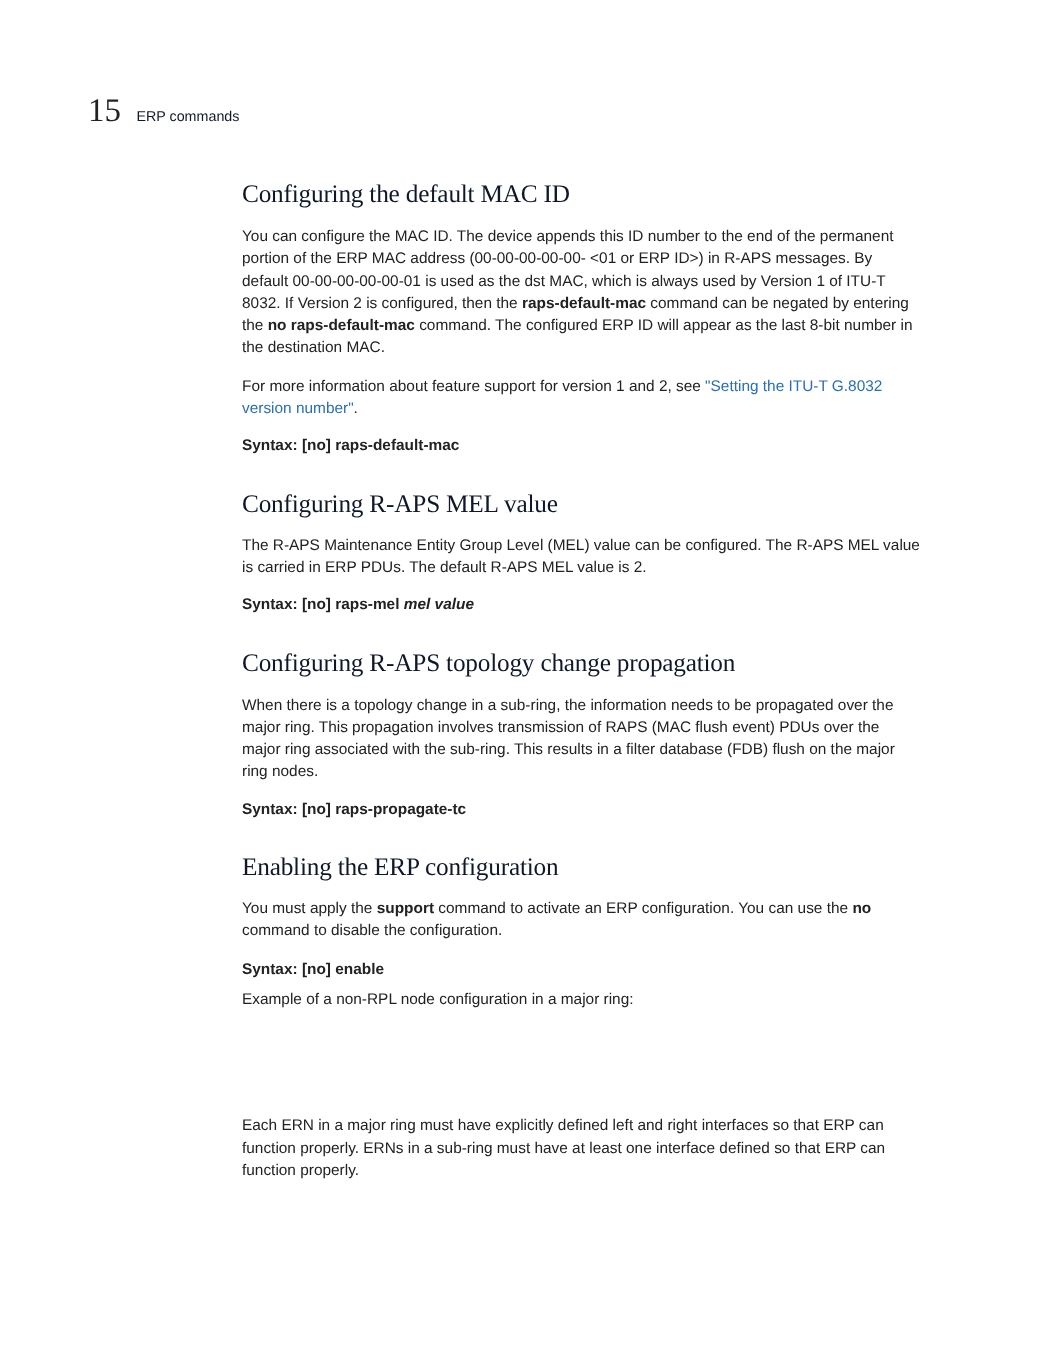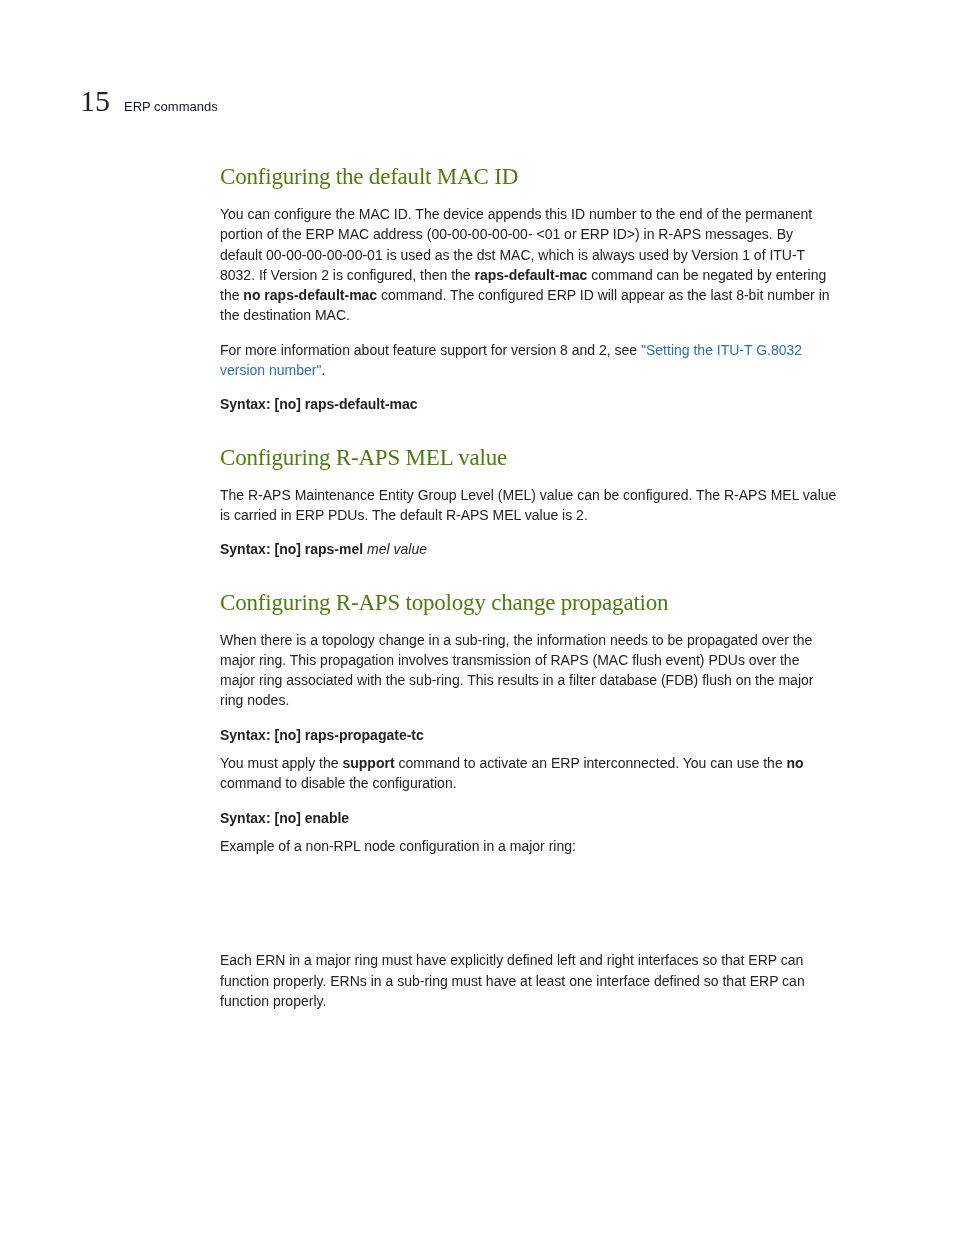--- a/index.html
+++ b/index.html
@@ -38,35 +38,35 @@
   .content {
     margin-left: 140px;
   }
   h2.section {
     font-family: Georgia, "Times New Roman", serif;
     font-weight: 400;
     font-stretch: condensed;
     letter-spacing: -0.2px;
     font-size: 23px;
     margin: 30px 0 14px 0;
-    color: #4d7c0f;
+    color: #0f172a;
   }
   p {
     font-size: 14px;
     line-height: 1.45;
     margin: 0 0 14px 0;
     color: #222;
   }
   .syntax {
     font-size: 14px;
     margin: 0 0 8px 0;
   }
   .syntax .label { font-weight: 700; }
   .syntax .cmd { font-weight: 700; text-align: right; }
-  .syntax .arg { font-style: italic; font-weight: 400; }
+  .syntax .arg { font-style: italic; font-weight: 700; }
   .bold { font-weight: 700; }
   a.xref {
     color: #2a6fb5;
     text-decoration: none;
   }
   .gap-lg { height: 80px; }
 </style>
 </head>
 <body>
 
@@ -77,40 +77,41 @@
     <span class="chap-title">ERP commands</span>
   </div>
 
   <div class="content">
 
     <h2 class="section">Configuring the default MAC ID</h2>
     <p>
       <span>You can configure the MAC ID. The device appends this ID number to the end of the permanent portion of the ERP MAC address (00-00-00-00-00- &lt;01 or ERP ID&gt;) in R-APS messages. By default 00-00-00-00-00-01 is used as the dst MAC, which is always used by Version 1 of ITU-T 8032. If Version 2 is configured, then the </span><span class="bold">raps-default-mac</span><span> command can be negated by entering the </span><span class="bold">no raps-default-mac</span><span> command. The configured ERP ID will appear as the last 8-bit number in the destination MAC.</span>
     </p>
     <p>
-      <span>For more information about feature support for version 8 and 2, see </span><a href="#" class="xref">"Setting the ITU-T G.8032 version number"</a><span>.</span>
+      <span>For more information about feature support for version 1 and 2, see </span><a href="#" class="xref">"Setting the ITU-T G.8032 version number"</a><span>.</span>
     </p>
     <p class="syntax">
       <span class="label">Syntax:</span><span class="cmd"> [no] raps-default-mac</span>
     </p>
 
     <h2 class="section">Configuring R-APS MEL value</h2>
     <p>The R-APS Maintenance Entity Group Level (MEL) value can be configured. The R-APS MEL value is carried in ERP PDUs. The default R-APS MEL value is 2.</p>
     <p class="syntax">
       <span class="label">Syntax:</span><span class="cmd"> [no] raps-mel </span><span class="arg">mel value</span>
     </p>
 
     <h2 class="section">Configuring R-APS topology change propagation</h2>
     <p>When there is a topology change in a sub-ring, the information needs to be propagated over the major ring. This propagation involves transmission of RAPS (MAC flush event) PDUs over the major ring associated with the sub-ring. This results in a filter database (FDB) flush on the major ring nodes.</p>
     <p class="syntax">
       <span class="label">Syntax:</span><span class="cmd"> [no] raps-propagate-tc</span>
     </p>
 
+    <h2 class="section">Enabling the ERP configuration</h2>
     <p>
-      <span>You must apply the </span><span class="bold">support</span><span> command to activate an ERP interconnected. You can use the </span><span class="bold">no</span><span> command to disable the configuration.</span>
+      <span>You must apply the </span><span class="bold">support</span><span> command to activate an ERP configuration. You can use the </span><span class="bold">no</span><span> command to disable the configuration.</span>
     </p>
     <p class="syntax">
       <span class="label">Syntax:</span><span class="cmd"> [no] enable</span>
     </p>
     <p>Example of a non-RPL node configuration in a major ring:</p>
 
     <div class="gap-lg"></div>
 
     <p>Each ERN in a major ring must have explicitly defined left and right interfaces so that ERP can function properly. ERNs in a sub-ring must have at least one interface defined so that ERP can function properly.</p>
 

